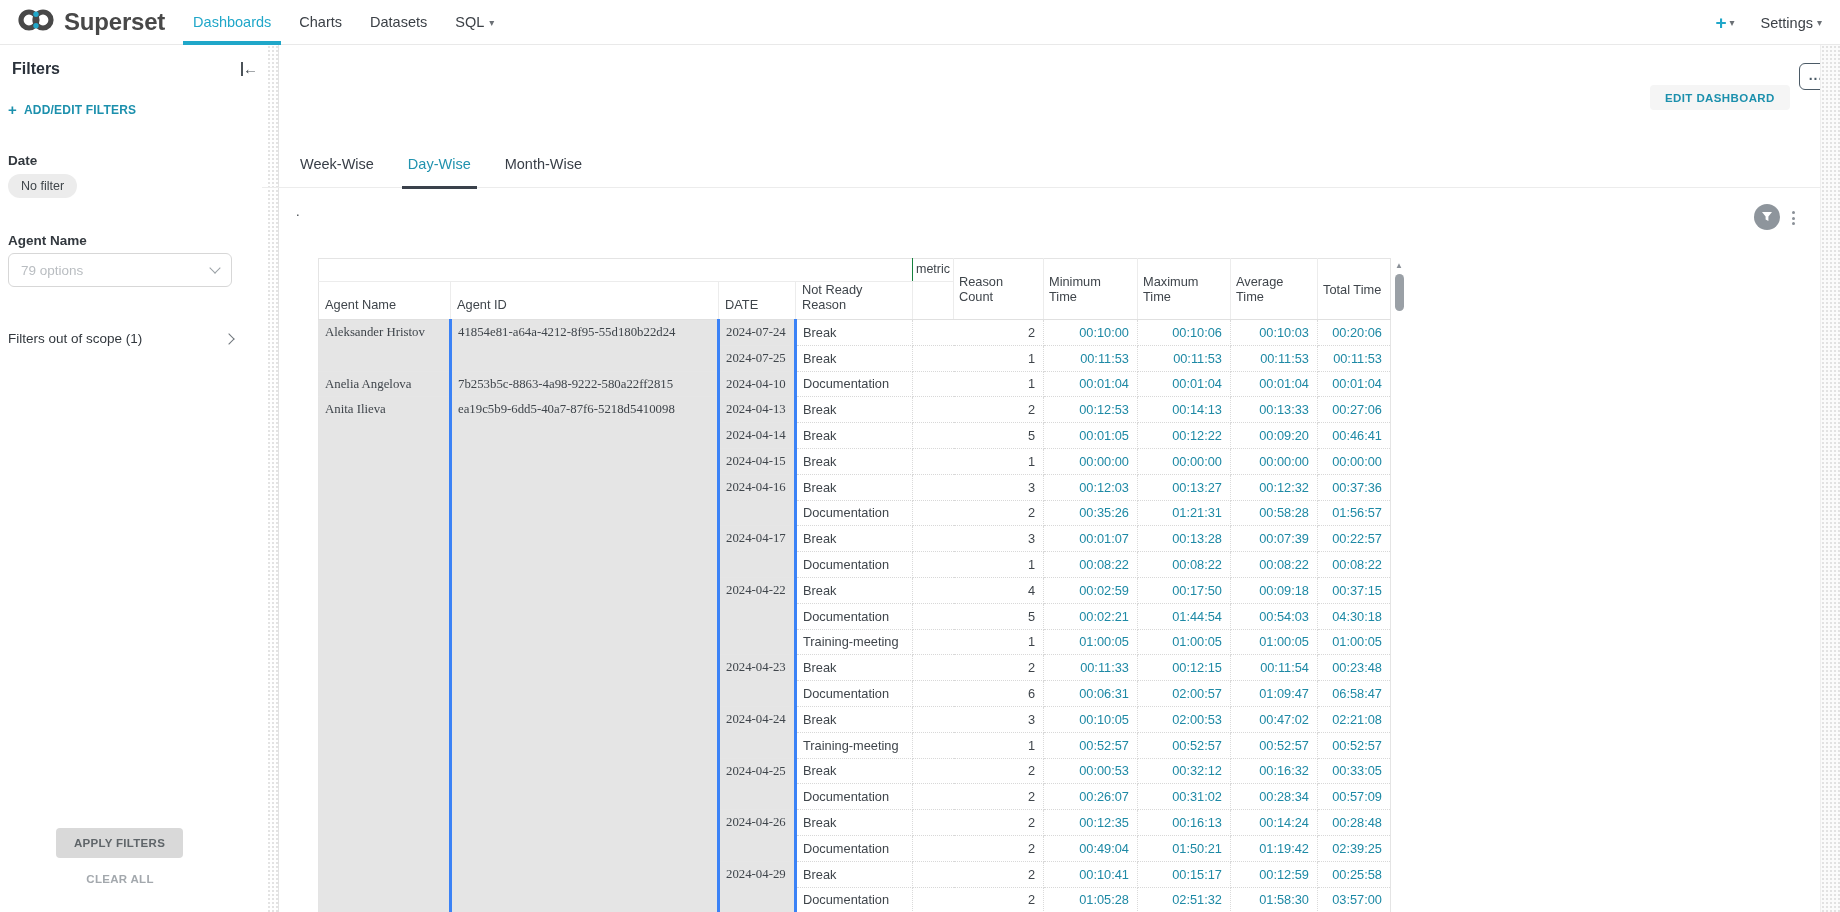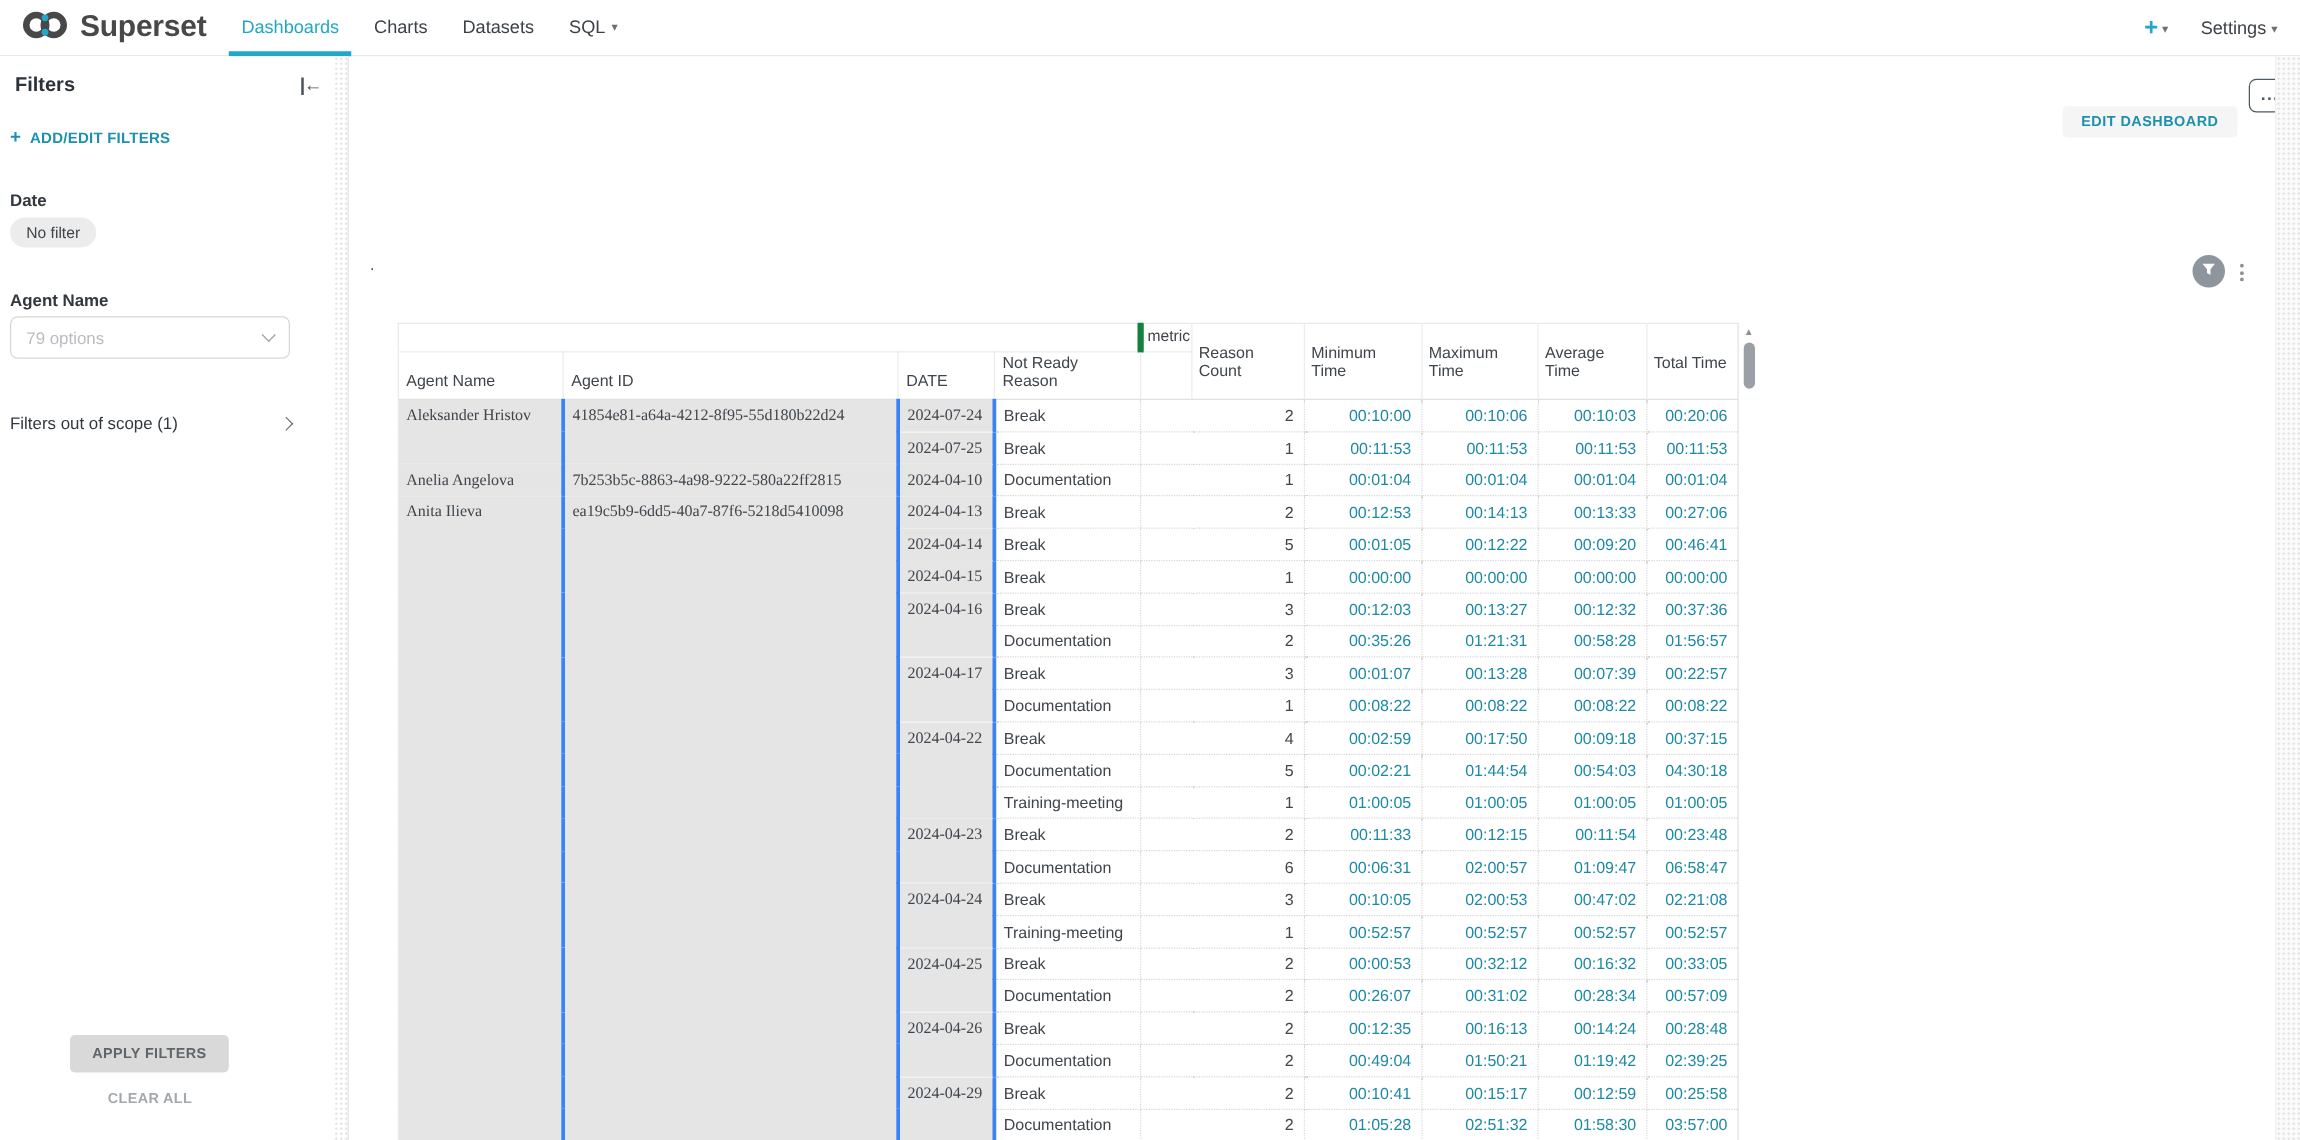--- a/index.html
+++ b/index.html
@@ -57,21 +57,21 @@
   .chart-dot { position:absolute; left:296px; top:204px; font-size:13px; color:#3a4046; }
   .filter-badge { position:absolute; left:1754px; top:204px; width:26px; height:26px; border-radius:50%; background:#8e959c; display:flex; align-items:center; justify-content:center; cursor:pointer; }
   .kebab { position:absolute; left:1786px; top:206px; width:14px; height:24px; display:flex; flex-direction:column; align-items:center; justify-content:center; gap:2.5px; cursor:pointer; }
   .kebab i { width:3px; height:3px; border-radius:50%; background:#8a9097; }
 
   
   .table-wrap { position:absolute; left:318px; top:258px; width:1092px; height:654px; overflow:hidden; }
   table.pivot { border-collapse:collapse; width:1072px; table-layout:fixed; border:1px solid #e4e4e4; border-bottom:none; font-size:12.8px; color:#3f454b; }
   .pivot th { font-weight:400; text-align:left; background:#fff; }
   .pivot th.blank { height:23px; border-bottom:1px solid #ececec; }
-  .pivot th.metric-label { border-left:5px solid #15803d; border-right:1px solid #ececec; border-bottom:1px solid #ececec; vertical-align:top; padding:3px 3px; font-size:12.5px; }
+  .pivot th.metric-label { border-left:1px solid #15803d; border-right:1px solid #ececec; border-bottom:1px solid #ececec; vertical-align:top; padding:3px 3px; font-size:12.5px; }
   .pivot th.metric-name { border-left:1px solid #ececec; border-bottom:1px solid #e0e0e0; vertical-align:middle; padding:0 5px; }
   .pivot th.dim { border-right:1px solid #ececec; border-bottom:1px solid #e0e0e0; vertical-align:bottom; padding:0 6px 7px 6px; height:26px; }
   .pivot th.spacer-b { border-right:1px solid #ececec; border-bottom:1px solid #e0e0e0; }
   .pivot td { height:25.8px; padding:0 6px; border-right:1px dotted #dadada; border-bottom:1px dotted #d8d8d8; overflow:hidden; white-space:nowrap; }
   .pivot td.agent, .pivot td.agent-id, .pivot td.date { vertical-align:top; padding-top:5px; border-right:3px solid #3b82f6; border-bottom:1px solid #e6e6e6; background:#e5e5e5;font-family:Liberation Serif, serif; }
   .pivot td.count { text-align:right; padding-right:8px; }
   .pivot td.time { text-align:right; padding-right:8px; color:#1d89a5; }
   .pivot td:last-child { border-right:none; }
 
   
@@ -154,20 +154,31 @@
 
     <button class="apply-btn">APPLY FILTERS</button>
     <div class="clear-btn">CLEAR ALL</div>
 
     <div class="sidebar-scroll"></div>
   </div>
 
   <button class="edit-btn">EDIT DASHBOARD</button>
   <div class="more-btn">...</div>
 
+  <div class="tabbar">
+    <div class="tab">
+        <span>Week-Wise</span>
+      </div>
+    <div class="tab active">
+        <span>Day-Wise</span>
+      </div>
+    <div class="tab">
+        <span>Month-Wise</span>
+      </div>
+  </div>
 
   <div class="chart-dot">.</div>
   <div class="filter-badge">
     <span>
       <svg width="12" height="12" viewBox="0 0 12 12">
           <path d="M1 2h10L7.4 6.4V11L4.6 9.4V6.4Z" fill="#fff"></path>
         </svg>
     </span>
   </div>
   <div class="kebab">

